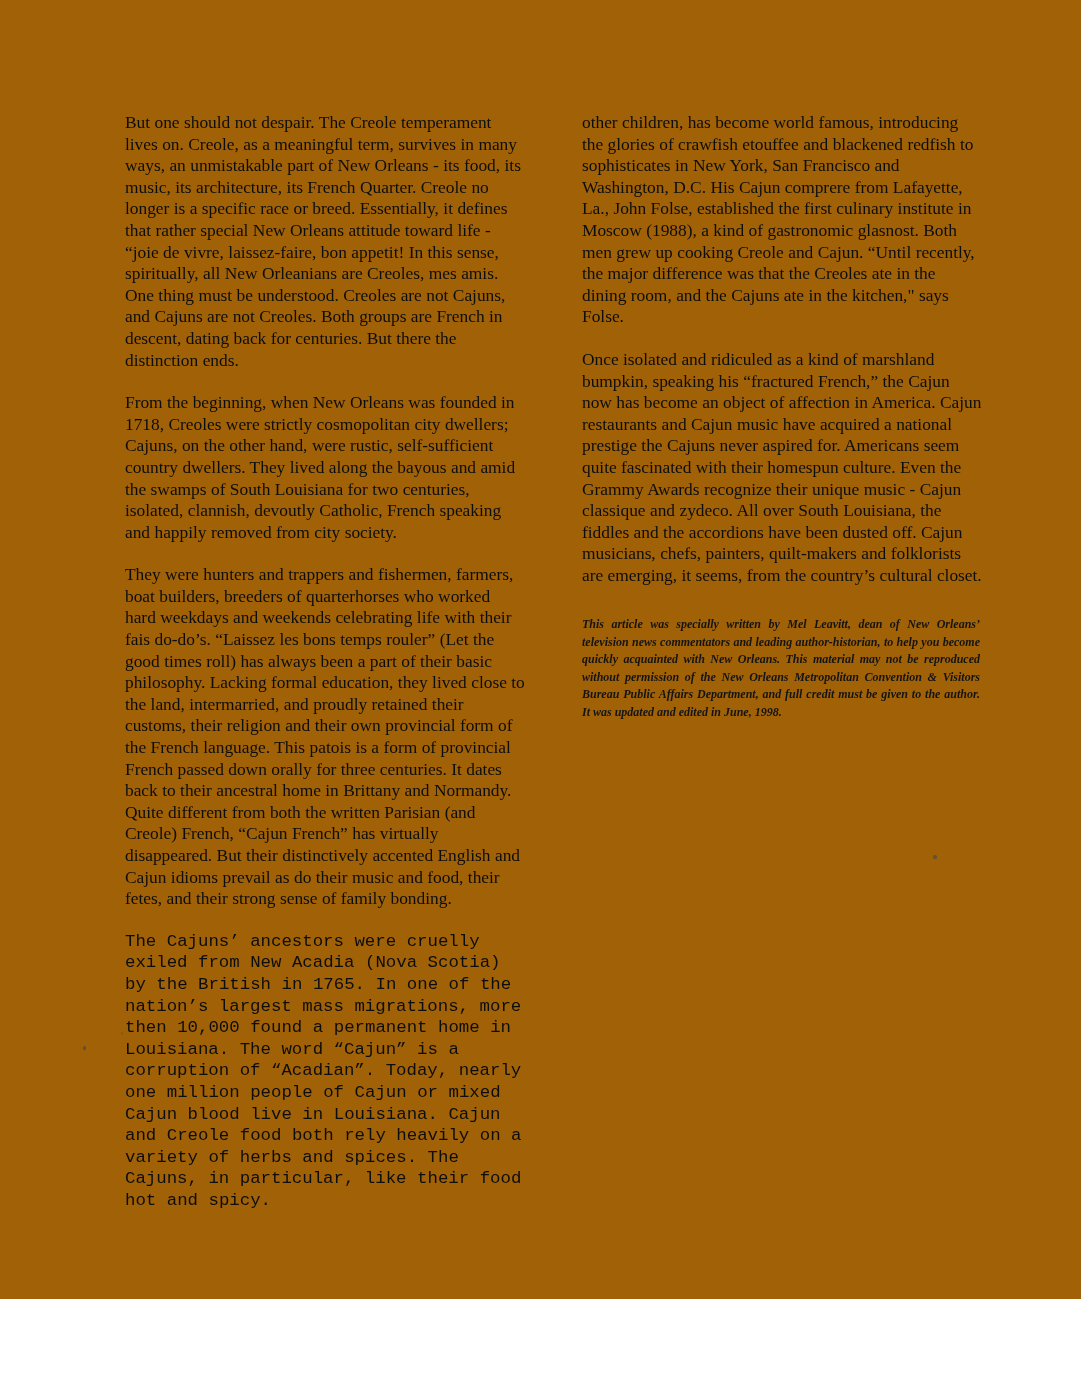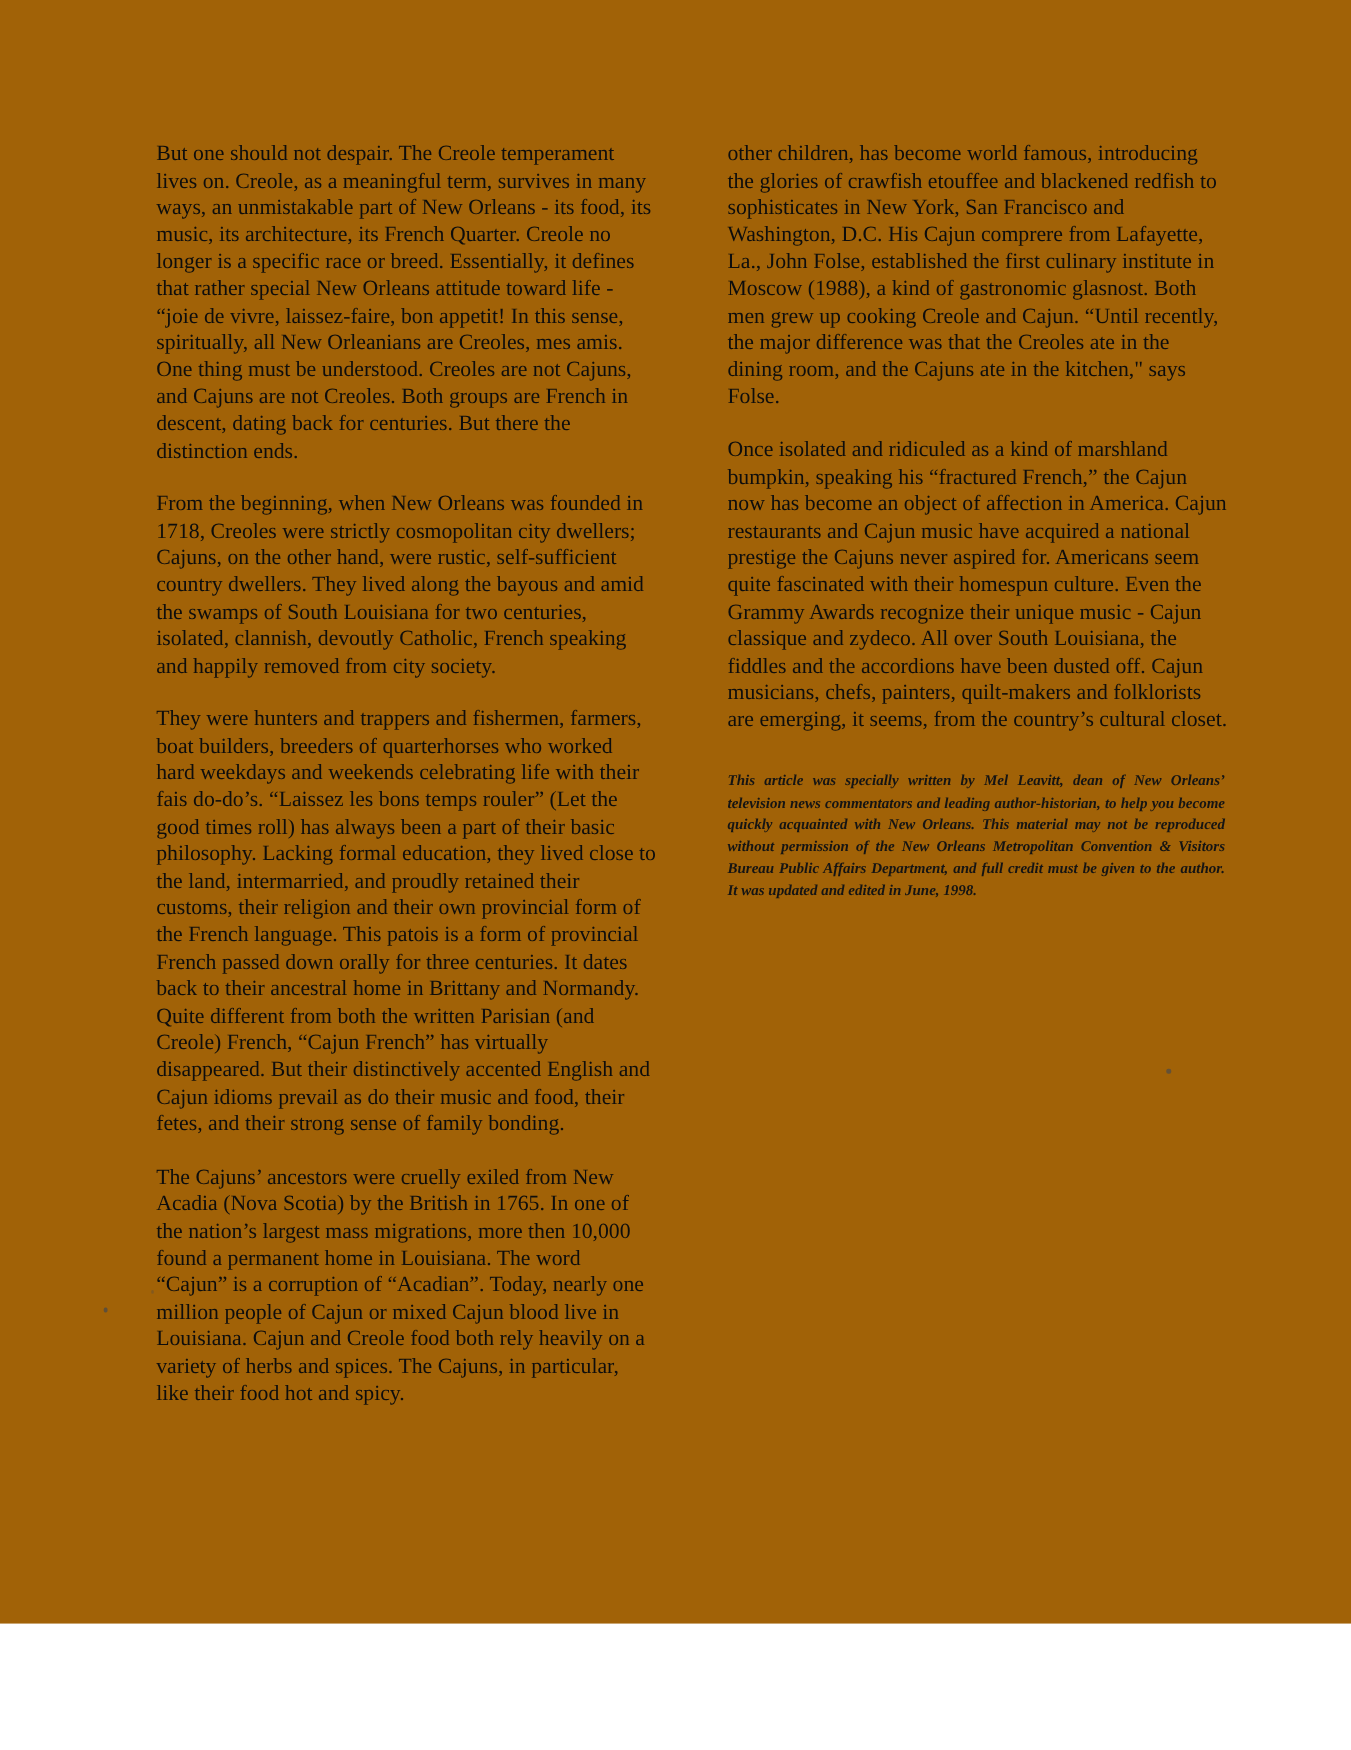--- a/index.html
+++ b/index.html
@@ -38,20 +38,21 @@
     line-height: 21.6px;
     text-align: left;
     margin: 0 0 21px 0;
     letter-spacing: -0.02px;
     word-spacing: 0.1px;
     color: #0d0d0d;
   }
 
   .body-paragraph:last-child {
     margin-bottom: 16px;
+    font-family: Liberation Mono, monospace;
   }
 
   
   #credit-block {
     margin-top: 30px;
     font-size: 12px;
     line-height: 17.4px;
     font-style: italic;
     font-weight: 600;
     text-align: justify;

